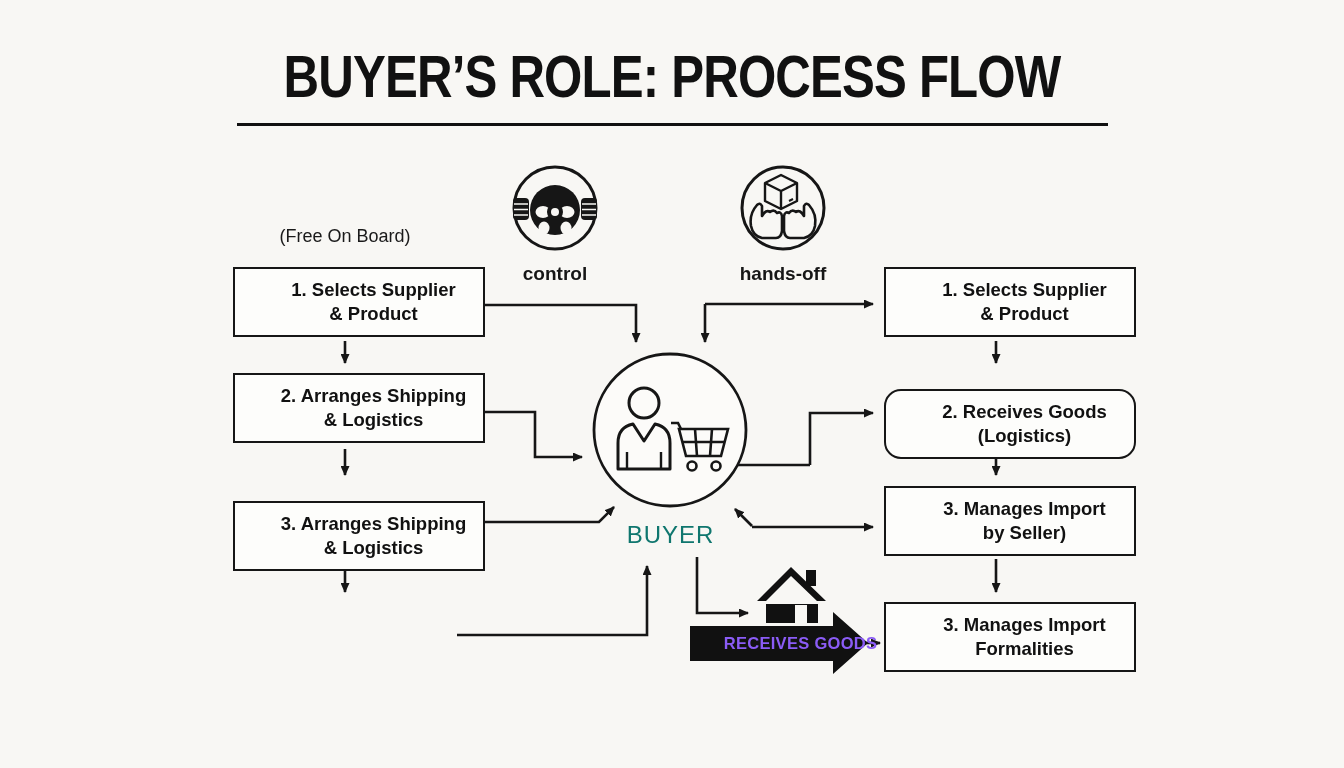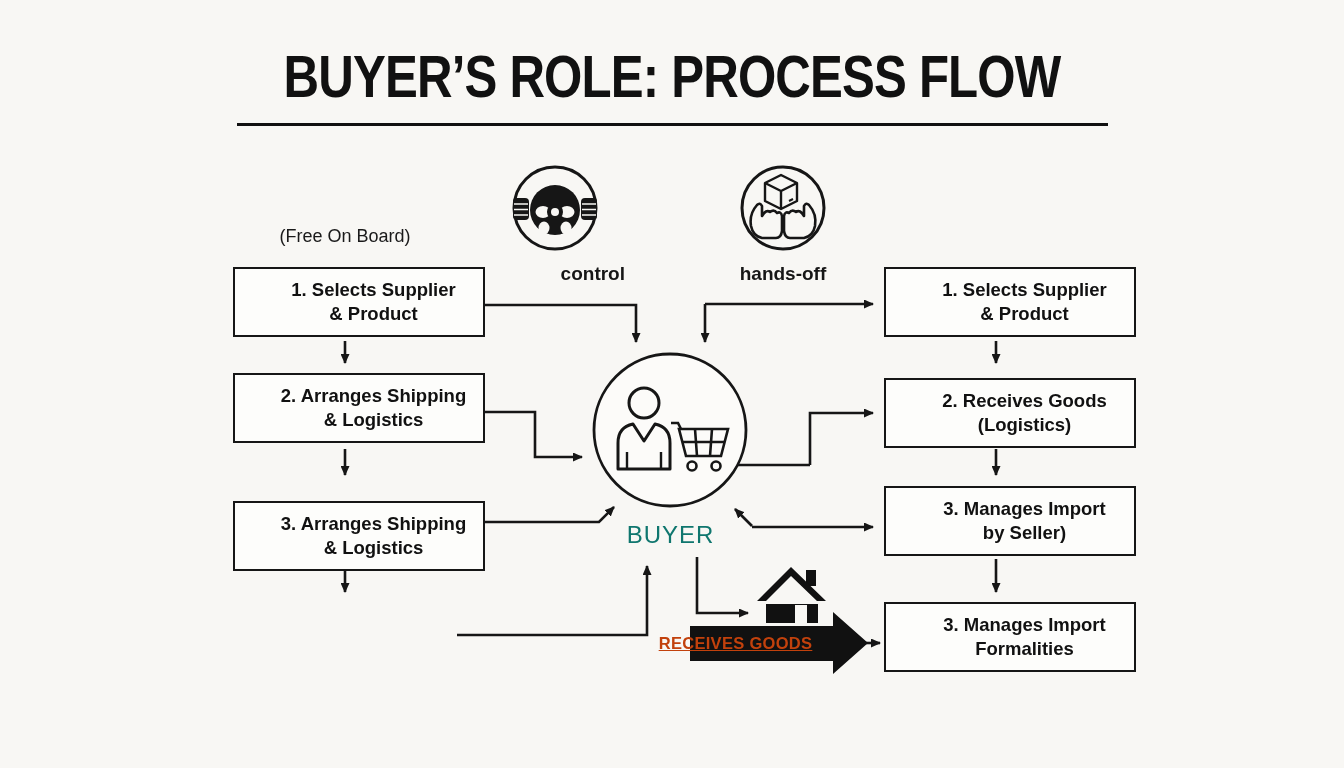--- a/index.html
+++ b/index.html
@@ -39,24 +39,24 @@
   }
   .fob-box{left:233px;}
   .cif-box{left:884px;}
 
   .buyer-label{
     left:608px;top:521px;width:125px;text-align:center;
     font-size:24px;font-weight:500;letter-spacing:1px;color:#0f766e;
   }
 
   .receives-goods{
-    left:664px;top:628px;width:143px;height:30px;
+    left:729px;top:628px;width:143px;height:30px;
     display:flex;align-items:center;justify-content:center;
     font-size:16.5px;font-weight:700;letter-spacing:0.3px;
-    color:#c2410c;white-space:nowrap;text-decoration:underline;
+    color:#8b5cf6;white-space:nowrap;
   }
 
   svg{display:block;}
 </style>
 </head>
 <body>
 
 <div class="stage">
 
   <svg class="abs" width="1344" height="768" viewBox="0 0 1344 768" style="left:0;top:0;">
@@ -154,25 +154,25 @@
   <div class="abs col-subheading" style="left:233px;top:226px;">(Free On Board)</div>
   <div class="abs flow-box fob-box" style="top:267px;">1. Selects Supplier
 &amp; Product</div>
   <div class="abs flow-box fob-box" style="top:373px;">2. Arranges Shipping
 &amp; Logistics</div>
   <div class="abs flow-box fob-box" style="top:464px;margin-top:37px;">3. Arranges Shipping
 &amp; Logistics</div>
 
   <div class="abs flow-box cif-box" style="top:267px;">1. Selects Supplier
 &amp; Product</div>
-  <div class="abs flow-box cif-box" style="top:378px;">2. Receives Goods
+  <div class="abs flow-box cif-box" style="top:389px;border-radius:17px;">2. Receives Goods
 (Logistics)</div>
   <div class="abs flow-box cif-box" style="top:486px;">3. Manages Import
 by Seller)</div>
   <div class="abs flow-box cif-box" style="top:602px;">3. Manages Import
 Formalities</div>
 
-  <div class="abs icon-label" style="left:485px;top:263px;text-align:right;">control</div>
+  <div class="abs icon-label" style="left:485px;top:263px;">control</div>
   <div class="abs icon-label" style="left:713px;top:263px;">hands-off</div>
   <div class="abs buyer-label">BUYER</div>
   <div class="abs receives-goods">RECEIVES GOODS</div>
 
 </div>
 
 </body></html>

